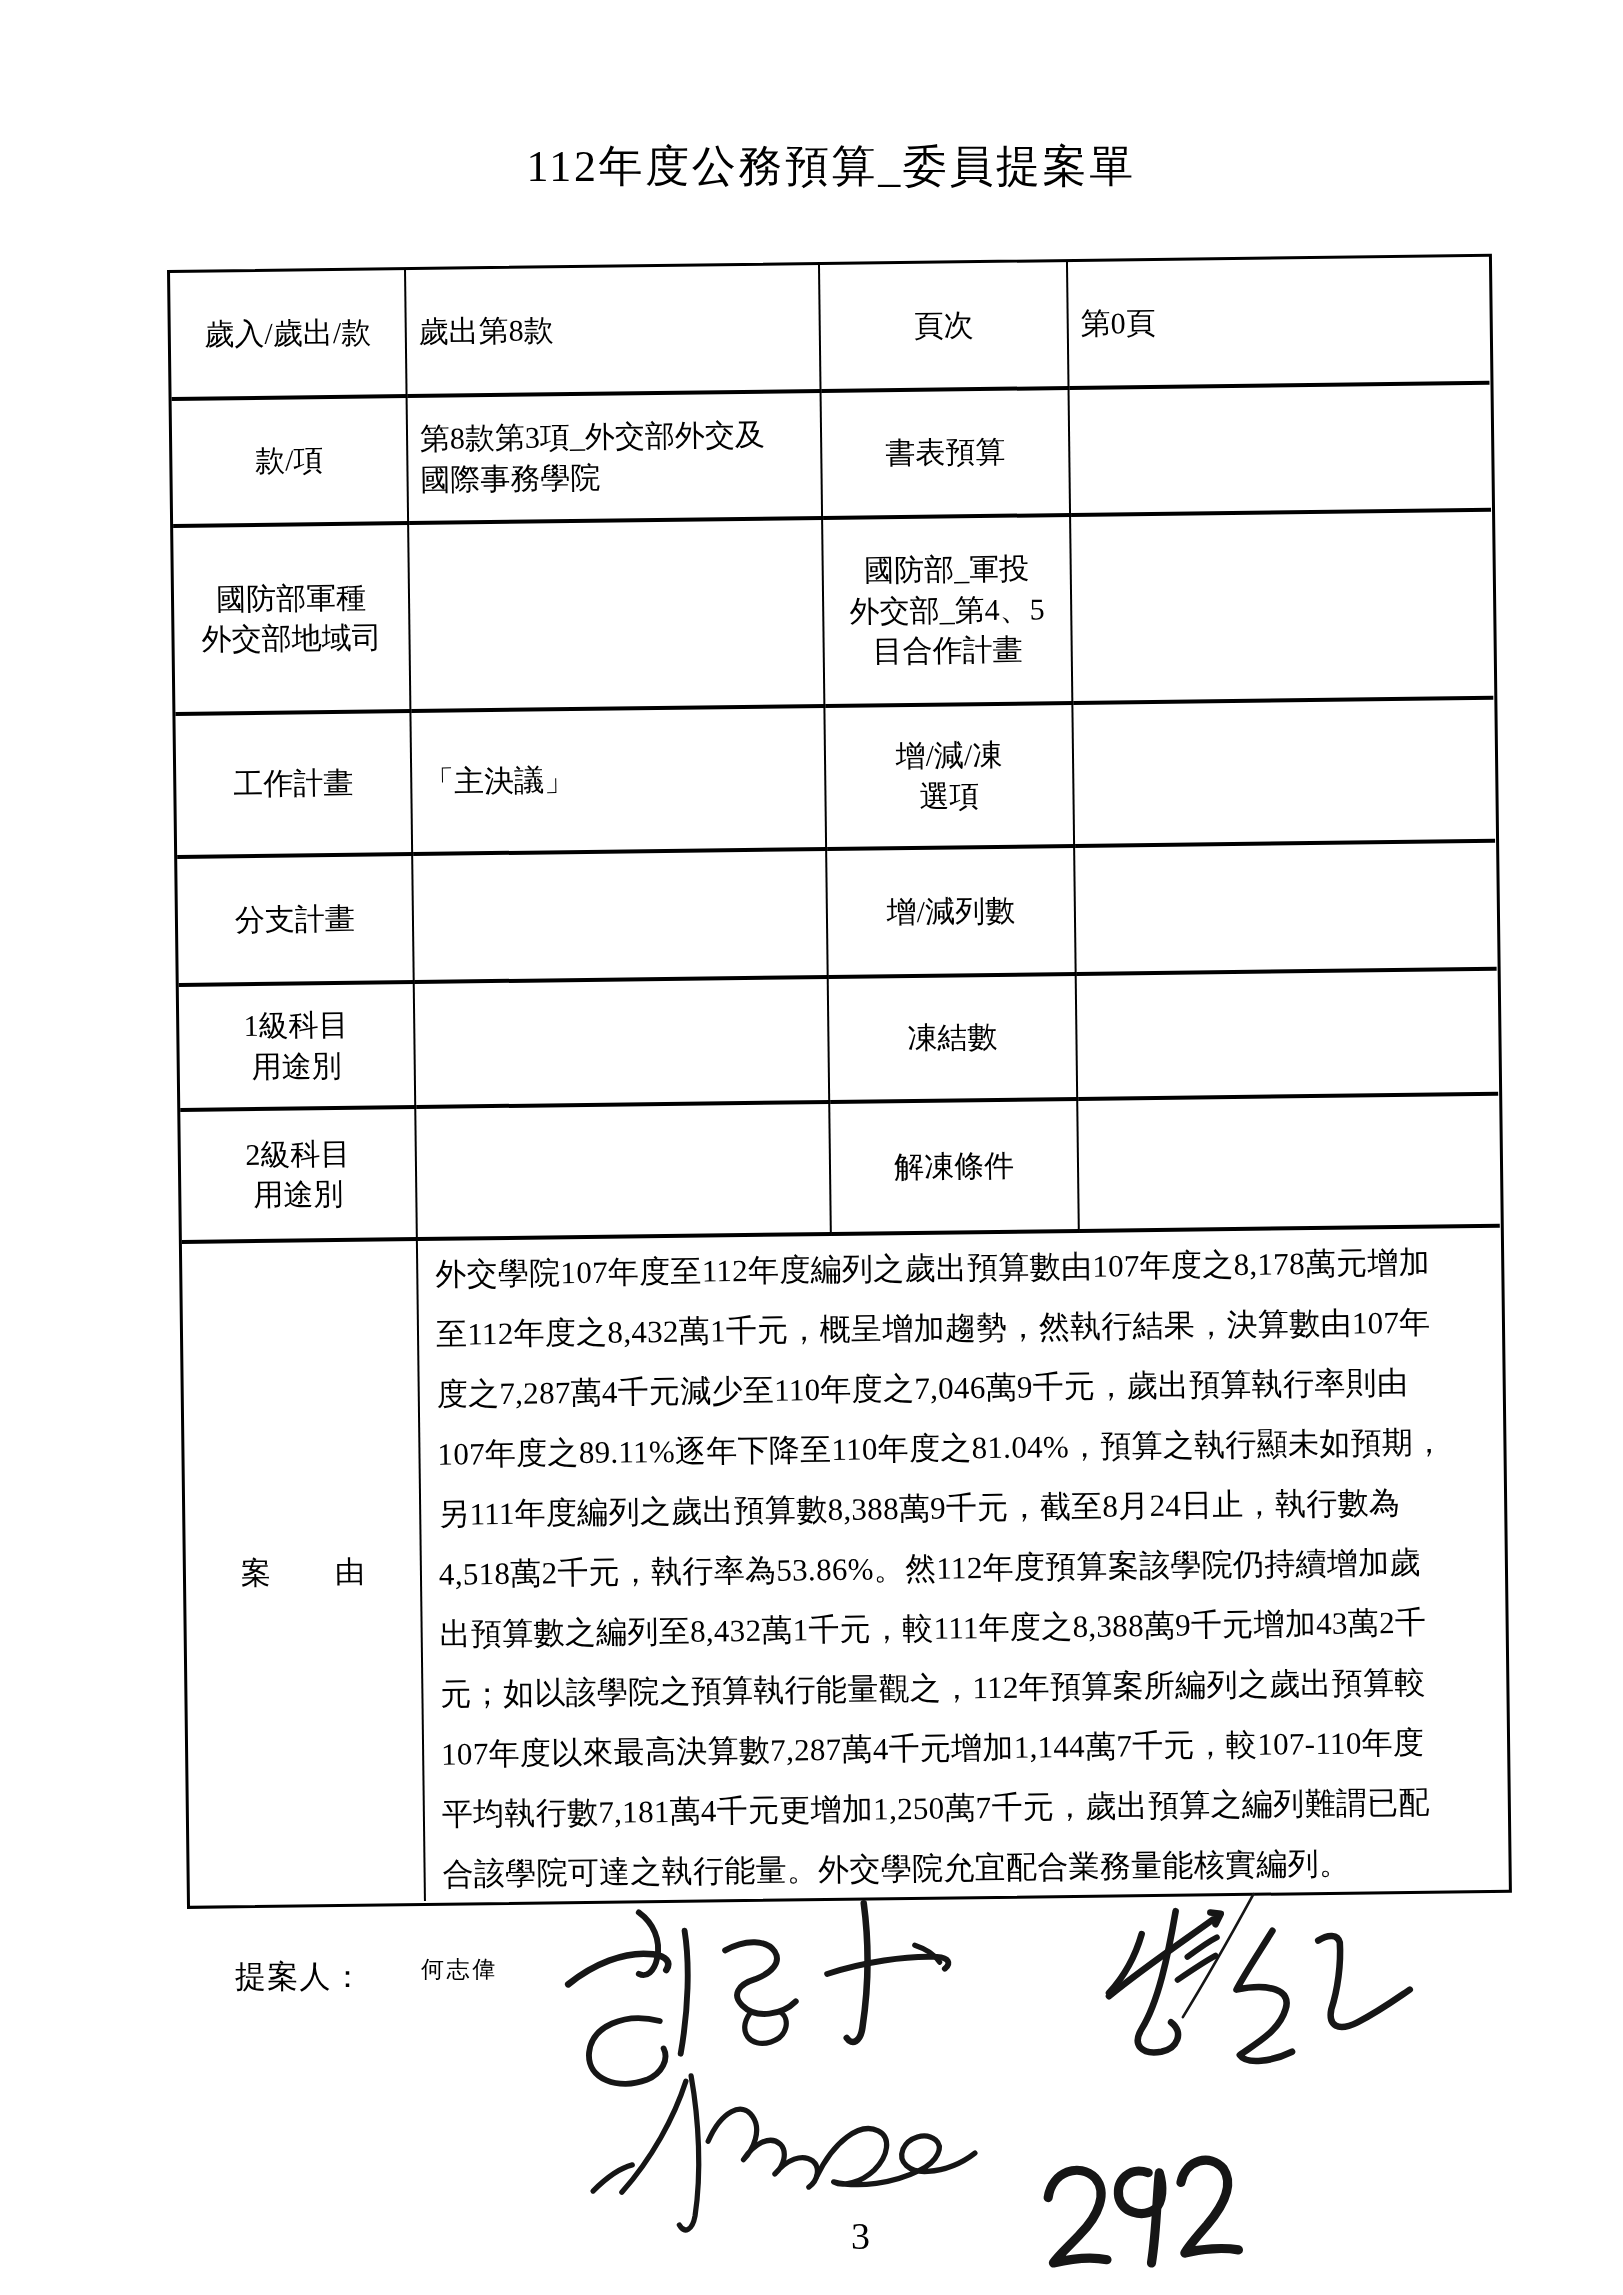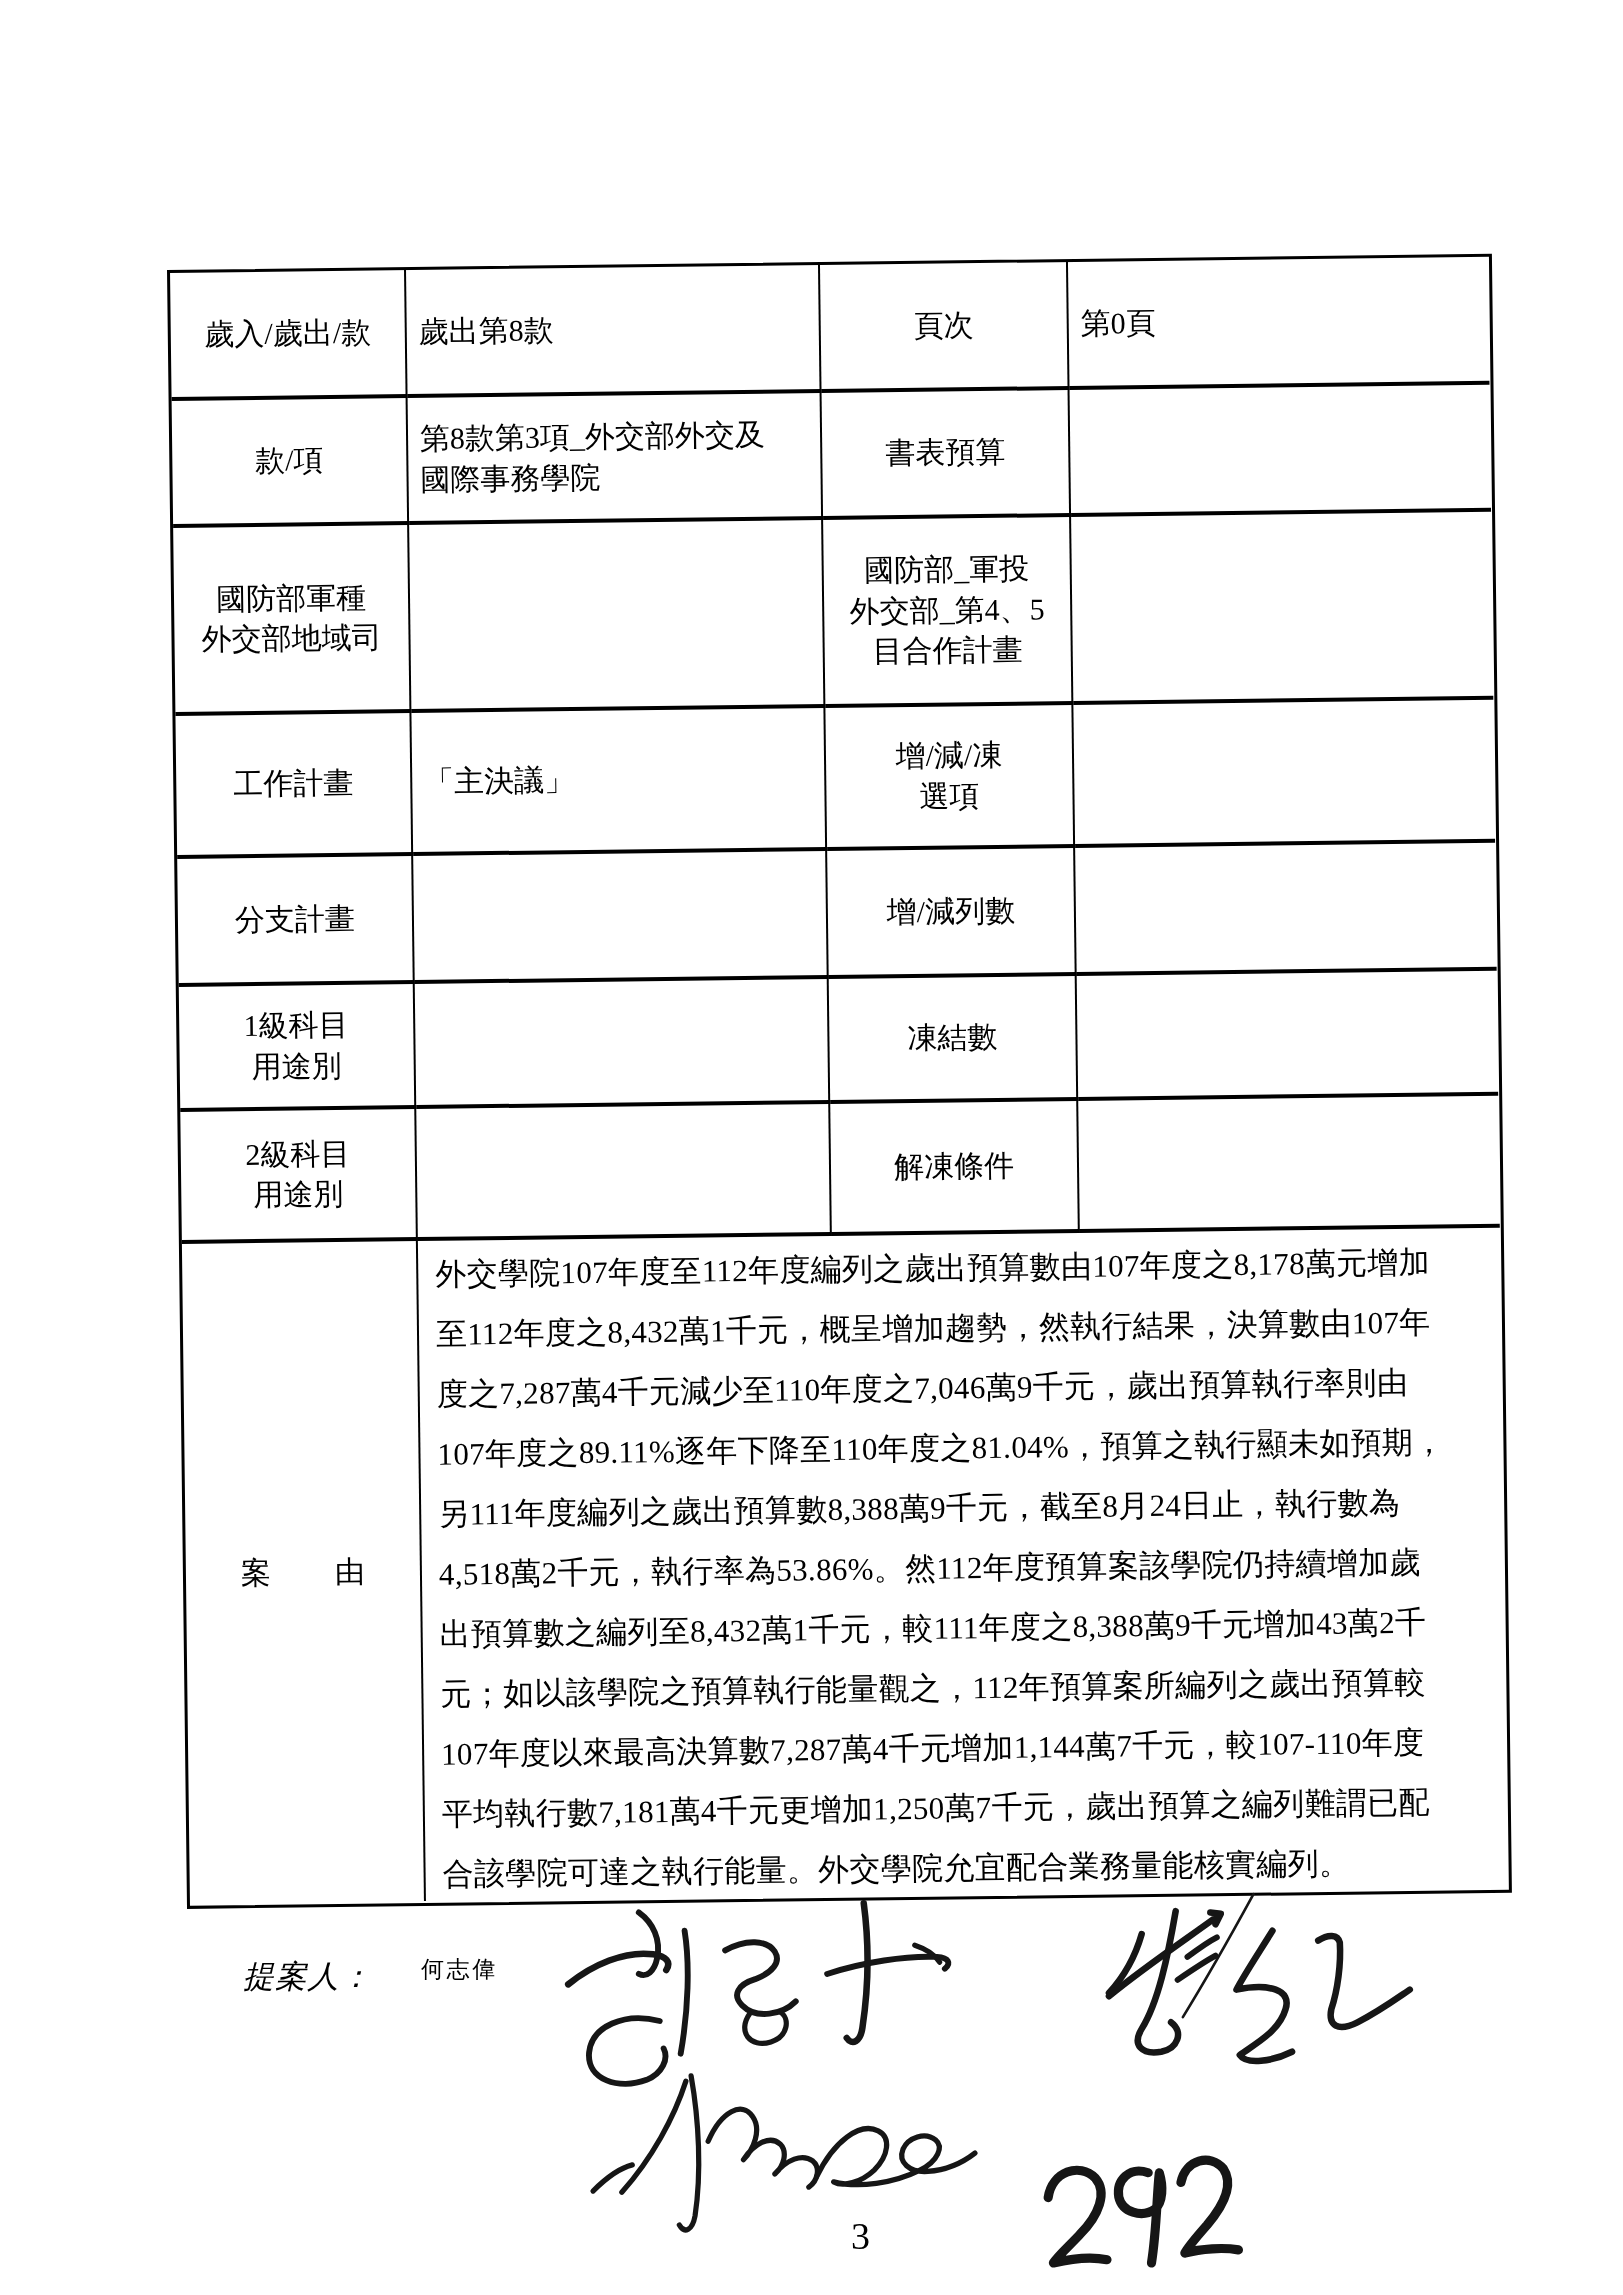--- a/index.html
+++ b/index.html
@@ -33,31 +33,32 @@
   .case-label { justify-content:center; letter-spacing:17px; padding-left:17px; text-align:center; }
   .case-text {
     grid-column:2 / 5; display:block; padding:3.9px 9.2px 0 17px;
     font-size:31px; white-space:normal;
   }
   .case-text .line {
     height:60px; display:flex; align-items:center; white-space:nowrap;
     letter-spacing:0.3px;
   }
   
-  .proposer-label { position:absolute; left:243px; top:1956px; font-size:31px; letter-spacing:1.3px;font-style:italic; }
+  .proposer-label { position:absolute; left:235px; top:1956px; font-size:31px; letter-spacing:1.3px; }
   .proposer-name  { position:absolute; left:421px; top:1954px; font-size:23px; letter-spacing:2.6px; }
   .page-num { position:absolute; left:851px; top:2214px; font-size:38px; }
   .sig-layer { position:absolute; left:556px; top:1885px; width:864px; height:410px; }
   .sig-layer path { fill:none; stroke:#161616; stroke-linecap:round; stroke-linejoin:round; }
 </style>
 </head>
 <body>
 
 <div class="page">
 
+  <div class="title">112年度公務預算_委員提案單</div>
 
   <div class="sheet">
 
     <div class="cell lbl">歲入/歲出/款</div>
     <div class="cell val">歲出第8款</div>
     <div class="cell lbl">頁次</div>
     <div class="cell val last-col">第0頁</div>
 
     <div class="cell lbl">款/項</div>
     <div class="cell val">第8款第3項_外交部外交及

